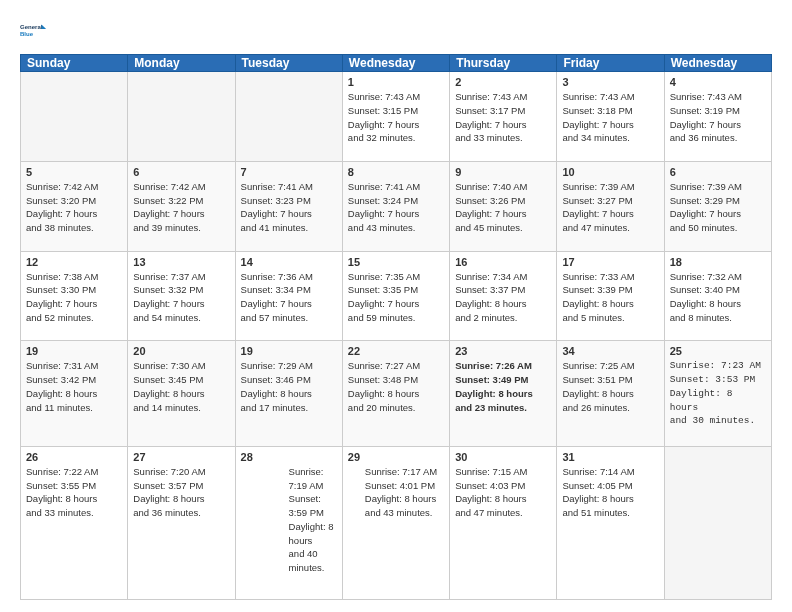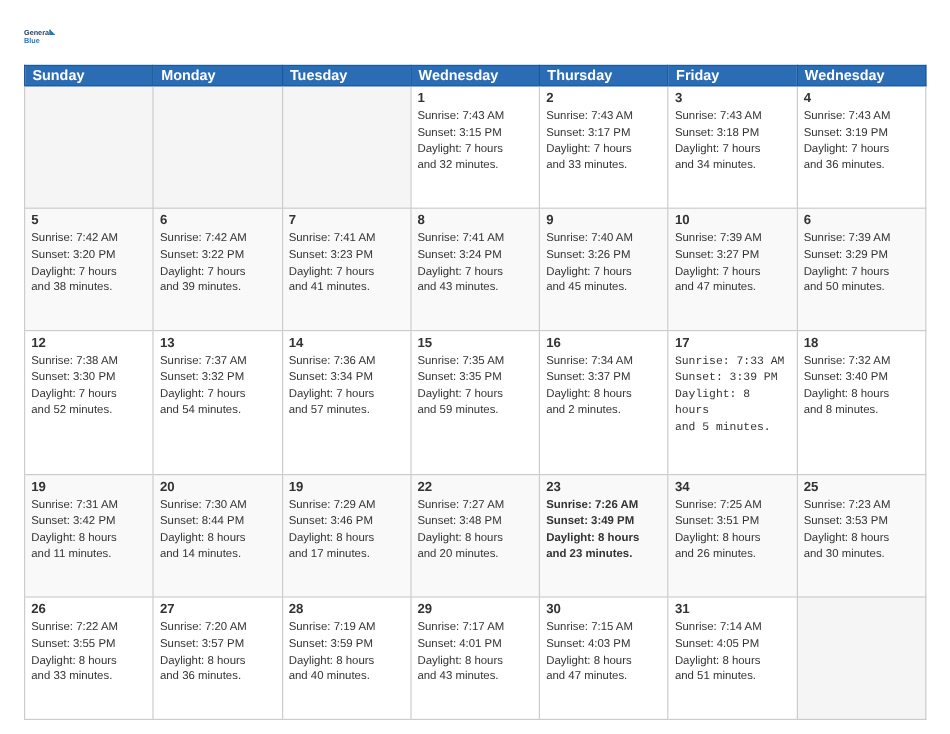--- a/index.html
+++ b/index.html
@@ -235,21 +235,21 @@
           </td>
           <td>
             <span class="day-num">16</span>
             <div class="day-info" style="white-space: pre-line;">Sunrise: 7:34 AM
 Sunset: 3:37 PM
 Daylight: 8 hours
 and 2 minutes.</div>
           </td>
           <td>
             <span class="day-num">17</span>
-            <div class="day-info" style="white-space: pre-line; font-family: Liberation Mono, monospace;">Sunrise: 7:33 AM
+            <div class="day-info" style="white-space: pre-line;">Sunrise: 7:33 AM
 Sunset: 3:39 PM
 Daylight: 8 hours
 and 5 minutes.</div>
           </td>
           <td>
             <span class="day-num">18</span>
             <div class="day-info" style="white-space: pre-line;">Sunrise: 7:32 AM
 Sunset: 3:40 PM
 Daylight: 8 hours
 and 8 minutes.</div>
@@ -259,21 +259,21 @@
           <td>
             <span class="day-num">19</span>
             <div class="day-info" style="white-space: pre-line;">Sunrise: 7:31 AM
 Sunset: 3:42 PM
 Daylight: 8 hours
 and 11 minutes.</div>
           </td>
           <td>
             <span class="day-num">20</span>
             <div class="day-info" style="white-space: pre-line;">Sunrise: 7:30 AM
-Sunset: 8:44 PM
+Sunset: 3:45 PM
 Daylight: 8 hours
 and 14 minutes.</div>
           </td>
           <td>
             <span class="day-num">19</span>
             <div class="day-info" style="white-space: pre-line;">Sunrise: 7:29 AM
 Sunset: 3:46 PM
 Daylight: 8 hours
 and 17 minutes.</div>
           </td>
@@ -293,21 +293,21 @@
           </td>
           <td>
             <span class="day-num">34</span>
             <div class="day-info" style="white-space: pre-line;">Sunrise: 7:25 AM
 Sunset: 3:51 PM
 Daylight: 8 hours
 and 26 minutes.</div>
           </td>
           <td>
             <span class="day-num">25</span>
-            <div class="day-info" style="white-space: pre-line;">Sunrise: 7:23 AM
+            <div class="day-info" style="white-space: pre-line; font-family: Liberation Mono, monospace;">Sunrise: 7:23 AM
 Sunset: 3:53 PM
 Daylight: 8 hours
 and 30 minutes.</div>
           </td>
         </tr>
         <tr>
           <td>
             <span class="day-num">26</span>
             <div class="day-info" style="white-space: pre-line;">Sunrise: 7:22 AM
 Sunset: 3:55 PM
@@ -316,28 +316,28 @@
           </td>
           <td>
             <span class="day-num">27</span>
             <div class="day-info" style="white-space: pre-line;">Sunrise: 7:20 AM
 Sunset: 3:57 PM
 Daylight: 8 hours
 and 36 minutes.</div>
           </td>
           <td>
             <span class="day-num">28</span>
-            <div class="day-info" style="white-space: pre-line;">Sunrise: 7:19 AM
+            <div class="day-info" style="white-space: pre-line; margin-left: 48px;">Sunrise: 7:19 AM
 Sunset: 3:59 PM
 Daylight: 8 hours
 and 40 minutes.</div>
           </td>
           <td>
             <span class="day-num">29</span>
-            <div class="day-info" style="white-space: pre-line;">Sunrise: 7:17 AM
+            <div class="day-info" style="white-space: pre-line; margin-left: 17px;">Sunrise: 7:17 AM
 Sunset: 4:01 PM
 Daylight: 8 hours
 and 43 minutes.</div>
           </td>
           <td>
             <span class="day-num">30</span>
             <div class="day-info" style="white-space: pre-line;">Sunrise: 7:15 AM
 Sunset: 4:03 PM
 Daylight: 8 hours
 and 47 minutes.</div>

